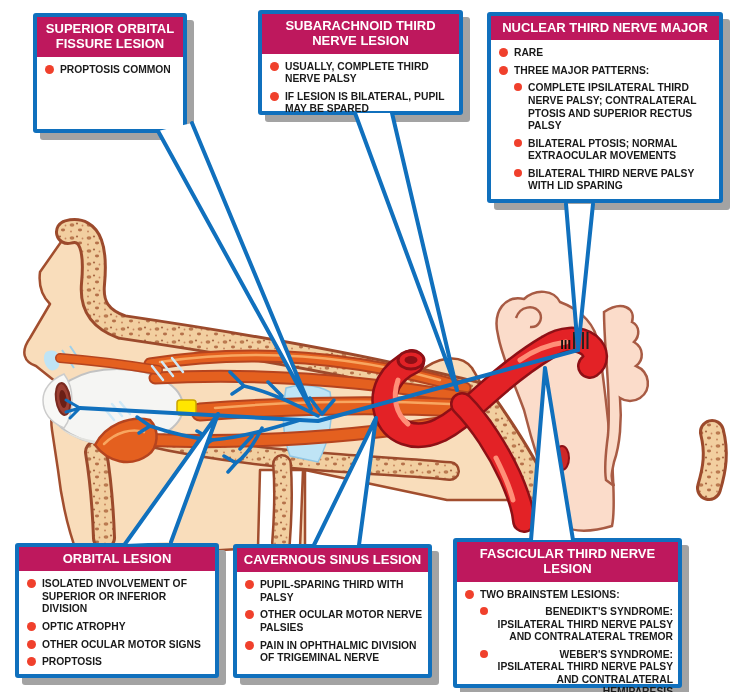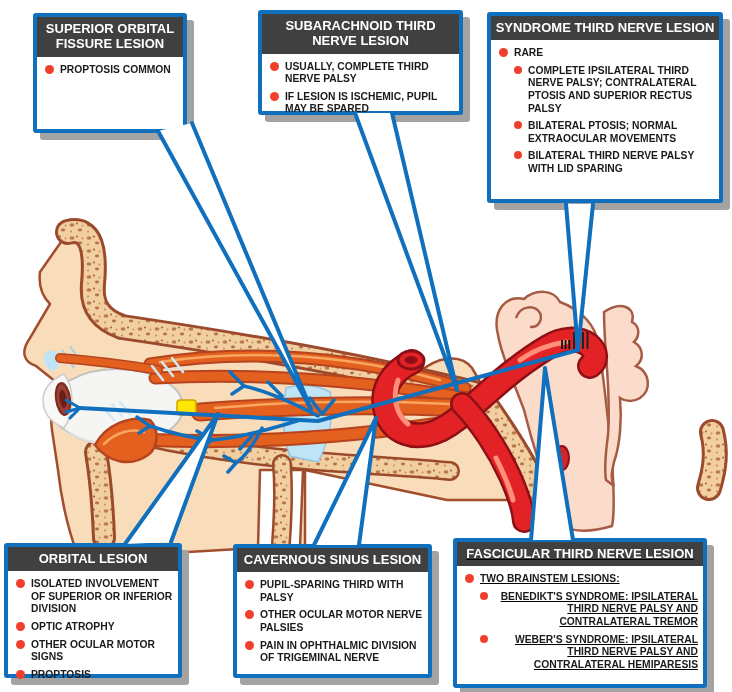--- a/index.html
+++ b/index.html
@@ -9,40 +9,40 @@
   }
   #anatomy-svg{position:absolute;left:0;top:0;z-index:1;}
   #tails-svg{position:absolute;left:0;top:0;z-index:3;pointer-events:none;}
 
   .callout{
     position:absolute;z-index:2;box-sizing:border-box;
     background:#ffffff;border:4px solid #1070bd;border-radius:3px;
     box-shadow:7px 7px 0 0 #a3a3a3;
   }
   .callout .ch{
-    background:#404040;color:#ffffff;font-weight:bold;text-align:center;
+    background:#be185d;color:#ffffff;font-weight:bold;text-align:center;
     font-size:13px;line-height:1.18;padding:4px 2px 5px 2px;letter-spacing:0px;
   }
   .callout .cb{padding:7px 5px 6px 7px;}
   .li{display:flex;align-items:flex-start;margin:0 0 5px 0;color:#1a1a1a;
       font-weight:bold;font-size:10.3px;line-height:1.22;}
   .li .bu{width:9px;height:9px;border-radius:50%;background:#f0402c;
           flex:0 0 9px;margin:1px 6px 0 1px;}
   .li.l2{padding-left:15px;}
   .li.l2 .bu{width:8px;height:8px;flex-basis:8px;}
   #box-fascicular .li.l2 .tx{text-align:right;}
   .tx{display:block;}
 
   
   #box-sof        {left:33px;  top:13px;  width:154px; height:120px;}
   #box-subarach   {left:258px; top:10px;  width:205px; height:105px;}
   #box-nuclear    {left:487px; top:12px;  width:236px; height:191px;}
-  #box-orbital    {left:4px;  top:543px; width:178px; height:135px;}
+  #box-orbital    {left:15px;  top:543px; width:204px; height:135px;}
   #box-cavernous  {left:233px; top:544px; width:199px; height:134px;}
-  #box-fascicular {left:453px; top:538px; width:254px; height:150px;text-decoration:underline;}
+  #box-fascicular {left:453px; top:538px; width:229px; height:150px;}
 </style>
 </head>
 <body>
 
 <div id="stage">
 
   <svg id="anatomy-svg" width="732" height="692" viewBox="0 0 732 692">
     <defs>
       <pattern id="bn" width="17" height="13" patternUnits="userSpaceOnUse">
         <rect width="17" height="13" fill="#f2cfa0"></rect>
@@ -187,31 +187,35 @@
 
   <div class="callout" id="box-subarach">
     <div class="ch">SUBARACHNOID THIRD NERVE LESION</div>
     <div class="cb">
       <div class="li l1">
           <span class="bu"></span>
           <span class="tx">USUALLY, COMPLETE THIRD NERVE PALSY</span>
         </div>
       <div class="li l1">
           <span class="bu"></span>
-          <span class="tx">IF LESION IS ISCHEMIC, PUPIL MAY BE SPARED</span>
+          <span class="tx">IF LESION IS BILATERAL, PUPIL MAY BE SPARED</span>
         </div>
     </div>
   </div>
 
   <div class="callout" id="box-nuclear">
-    <div class="ch">SYNDROME THIRD NERVE LESION</div>
+    <div class="ch">NUCLEAR THIRD NERVE MAJOR</div>
     <div class="cb">
       <div class="li l1">
           <span class="bu"></span>
           <span class="tx">RARE</span>
+        </div>
+      <div class="li l1">
+          <span class="bu"></span>
+          <span class="tx">THREE MAJOR PATTERNS:</span>
         </div>
       <div class="li l2">
           <span class="bu"></span>
           <span class="tx">COMPLETE IPSILATERAL THIRD NERVE PALSY; CONTRALATERAL PTOSIS AND SUPERIOR RECTUS PALSY</span>
         </div>
       <div class="li l2">
           <span class="bu"></span>
           <span class="tx">BILATERAL PTOSIS; NORMAL EXTRAOCULAR MOVEMENTS</span>
         </div>
       <div class="li l2">

